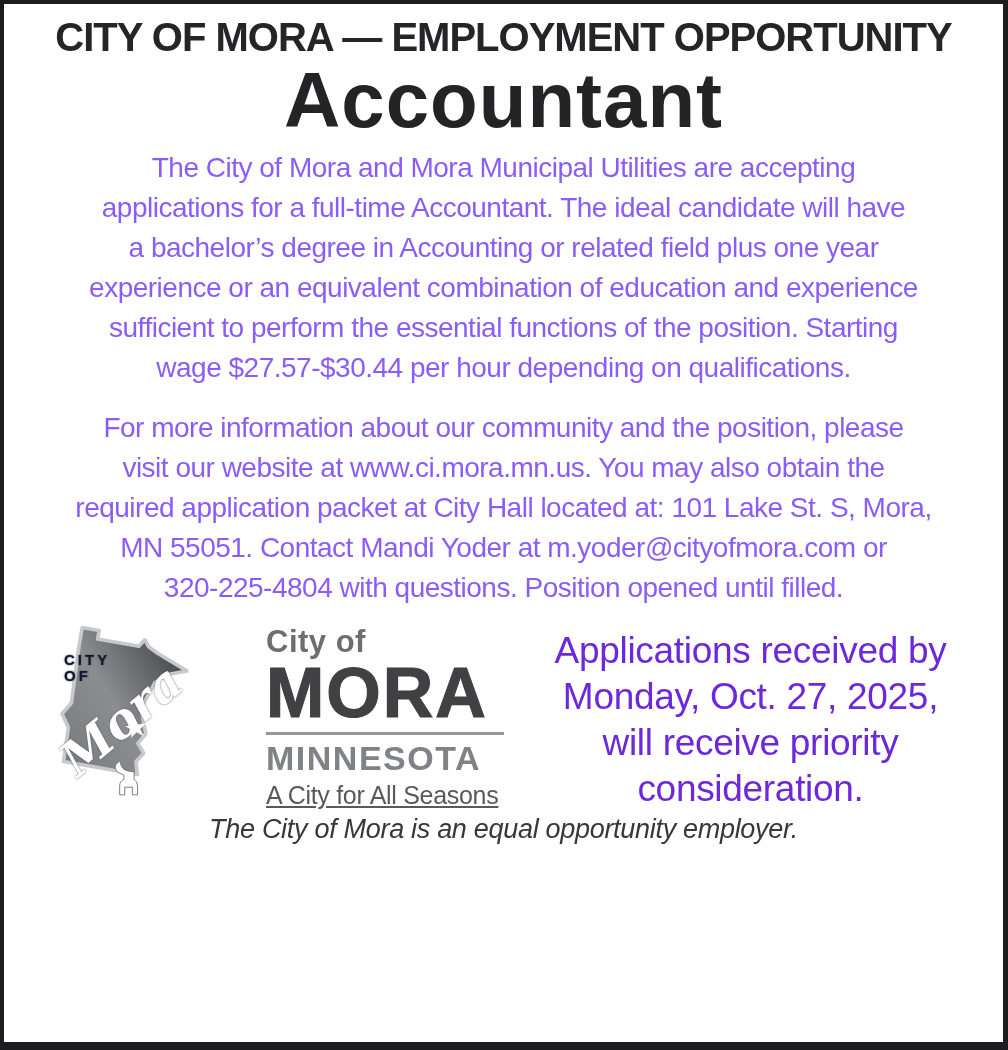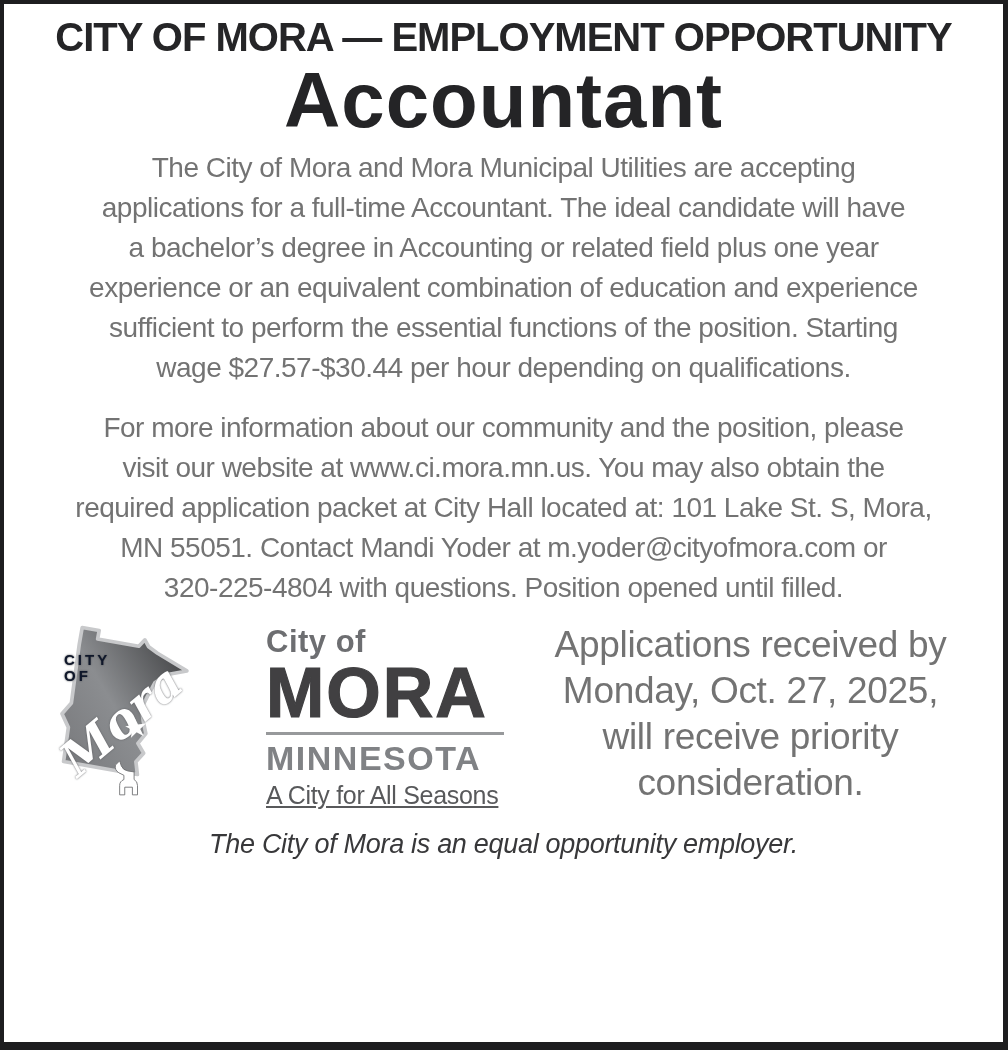--- a/index.html
+++ b/index.html
@@ -35,21 +35,21 @@
     color:#242426;
   }
   .para {
     white-space:pre-line;
     text-align:center;
     font-size:28px;
     line-height:40px;
     letter-spacing:-0.5px;
     width:992px;
     margin:20px auto 0;
-    color:#737373;
+    color:#8b5cf6;
   }
   .para.first { margin-top:8px; }
   .bottom-row {
     display:flex;
     align-items:flex-start;
     margin-top:12px;
     padding:0 14px 0 34px;
     height:192px;
   }
   
@@ -84,34 +84,34 @@
   
   .wordmark { margin-left:56px; width:246px; flex:0 0 auto; padding-top:4px; }
   .wm-cityof { font-size:31px; font-weight:bold; color:#6d6e71; letter-spacing:0.5px; }
   .wm-mora  { font-size:70px; font-weight:bold; color:#414042; letter-spacing:2px; line-height:66px; -webkit-text-stroke:1.2px #414042; }
   .wm-rule  { height:3px; background:#97999b; margin:6px 0 5px; width:238px; }
   .wm-mn    { font-size:34px; font-weight:bold; color:#808285; letter-spacing:1.5px; line-height:36px; }
   .wm-tag   { font-size:25px; color:#58595b; letter-spacing:-0.3px; margin-top:5px;text-decoration:underline; }
   
   .priority {
     flex:1;
-    margin-top:2px;
+    margin-top:8px;
     text-align:center;
     white-space:pre-line;
     font-size:37px;
     line-height:46px;
     letter-spacing:-0.3px;
-    color:#737373;
+    color:#6d28d9;
   }
   .footer-line {
     text-align:center;
     font-style:italic;
     font-size:27px;
     color:#38383a;
-    margin-top:17px;
+    margin-top:2px;
     letter-spacing:-0.3px;
   }
 </style>
 </head>
 <body>
 
 <div class="ad-frame">
 
   <div class="kicker">CITY OF MORA — EMPLOYMENT OPPORTUNITY</div>
 

